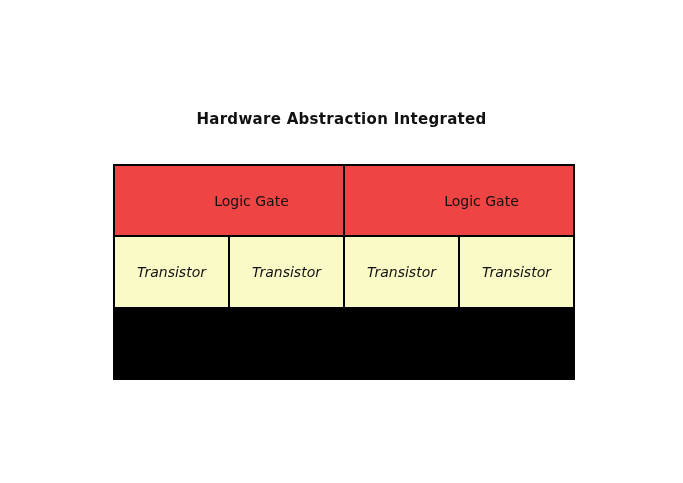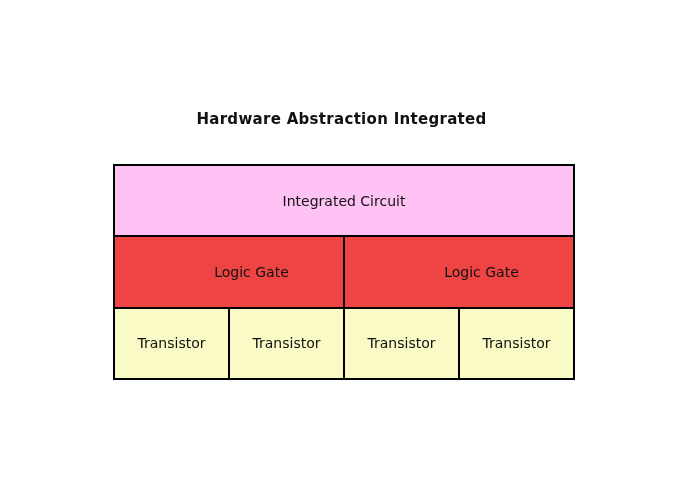--- a/index.html
+++ b/index.html
@@ -39,32 +39,29 @@
   .cell {
     display: flex;
     align-items: center;
     justify-content: center;
     font-size: 14px;
     color: #111111;
     white-space: nowrap;
   }
   .cell-ic { grid-column: span 4; background: #fec2f5; }
   .cell-lg { grid-column: span 2; background: #ef4444; padding-left: 45px; }
-  .cell-tr { grid-column: span 1; background: #fafac7; }
+  .cell-tr { grid-column: span 1; background: #fafac7; font-style: italic; }
 </style>
 </head>
 <body>
 
 <div class="title">Hardware Abstraction Integrated</div>
 
 <div class="diagram">
 
-  <div class="cell cell-ic">
-    <span>Integrated Circuit</span>
-  </div>
 
   <div class="cell cell-lg">
     <span>Logic Gate</span>
   </div>
   <div class="cell cell-lg">
     <span>Logic Gate</span>
   </div>
 
   <div class="cell cell-tr">
     <span>Transistor</span>

